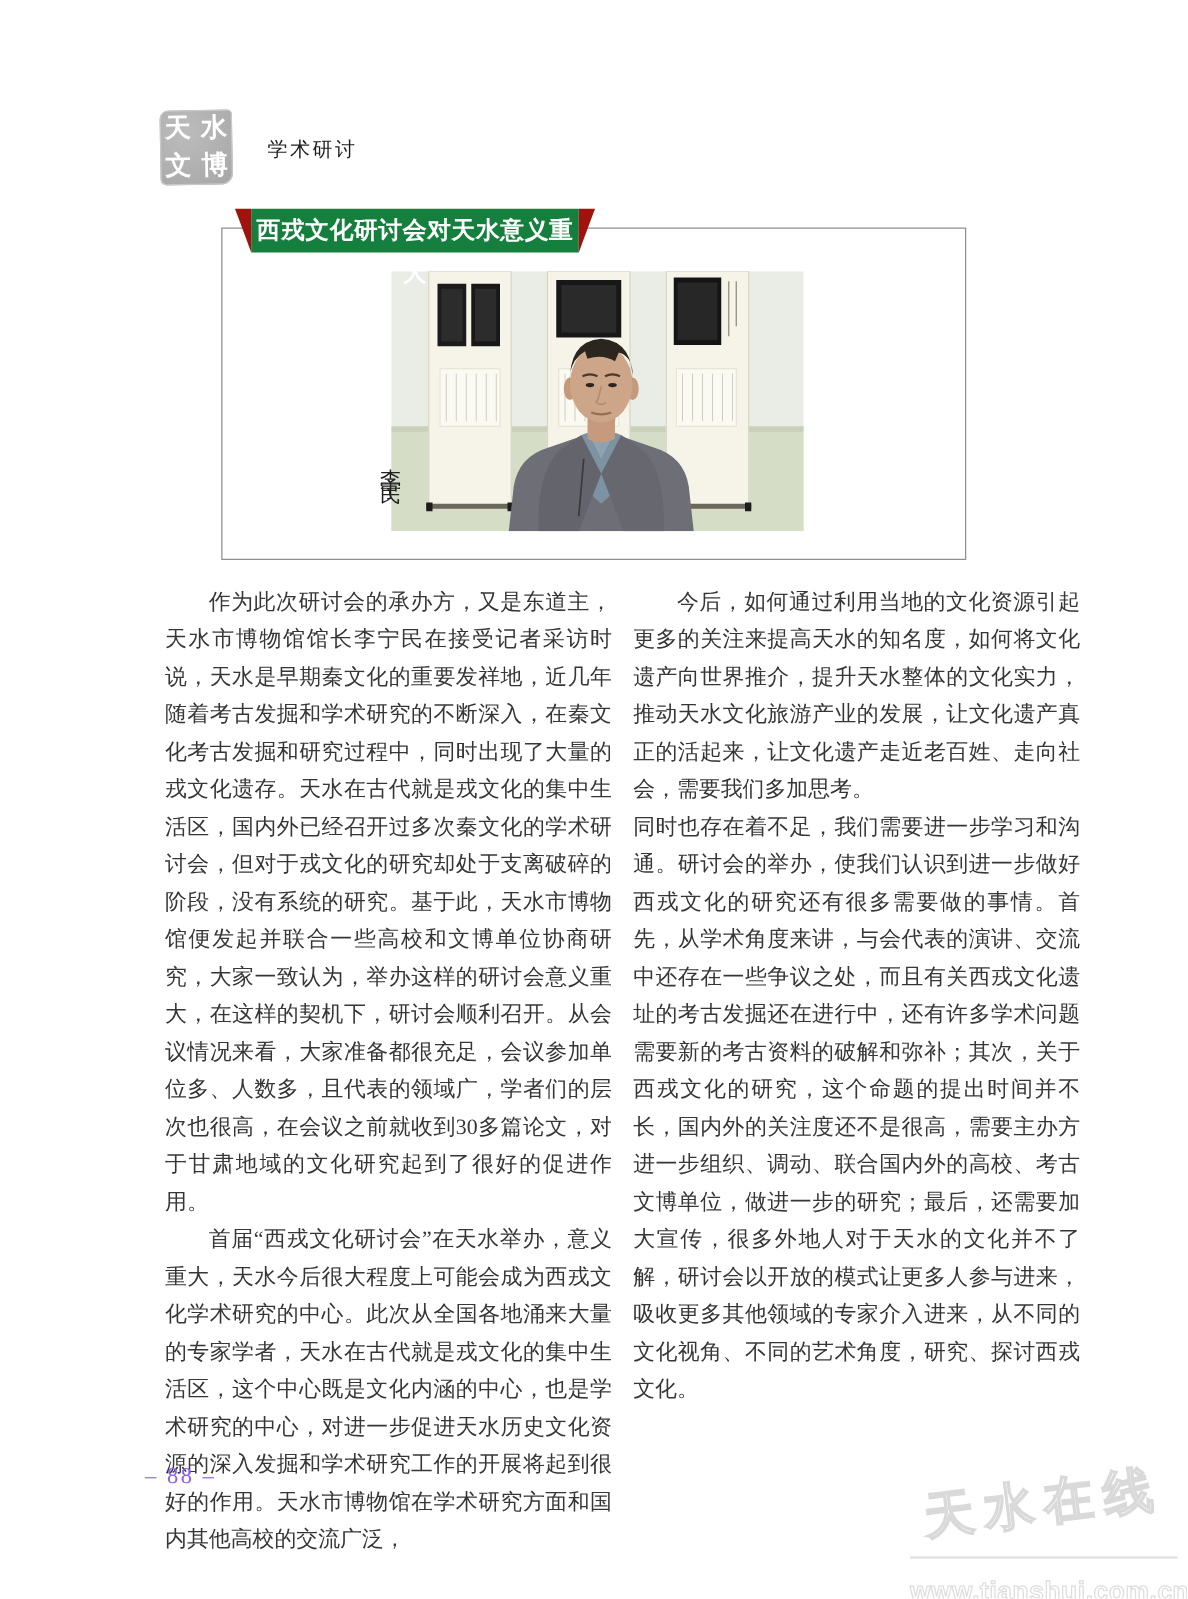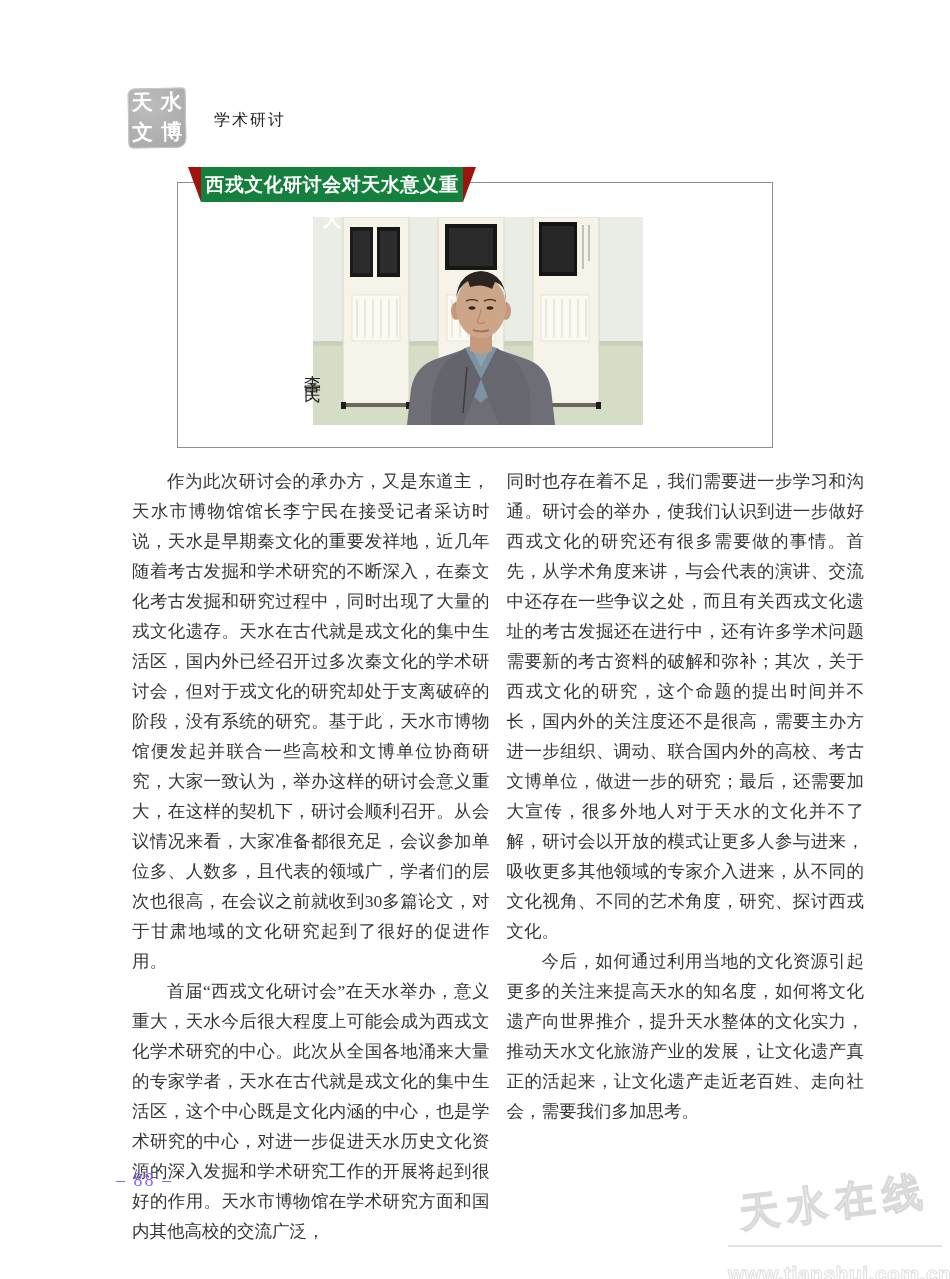--- a/index.html
+++ b/index.html
@@ -199,22 +199,22 @@
       <path d="M160 113 Q168 116 176 113" stroke="#9a6b53" stroke-width="1.6" fill="none"></path>
     </g>
   </svg>
 
   <div class="columns">
     <div class="column">
         <p class="para indent">作为此次研讨会的承办方，又是东道主，天水市博物馆馆长李宁民在接受记者采访时说，天水是早期秦文化的重要发祥地，近几年随着考古发掘和学术研究的不断深入，在秦文化考古发掘和研究过程中，同时出现了大量的戎文化遗存。天水在古代就是戎文化的集中生活区，国内外已经召开过多次秦文化的学术研讨会，但对于戎文化的研究却处于支离破碎的阶段，没有系统的研究。基于此，天水市博物馆便发起并联合一些高校和文博单位协商研究，大家一致认为，举办这样的研讨会意义重大，在这样的契机下，研讨会顺利召开。从会议情况来看，大家准备都很充足，会议参加单位多、人数多，且代表的领域广，学者们的层次也很高，在会议之前就收到30多篇论文，对于甘肃地域的文化研究起到了很好的促进作用。</p>
         <p class="para indent">首届“西戎文化研讨会”在天水举办，意义重大，天水今后很大程度上可能会成为西戎文化学术研究的中心。此次从全国各地涌来大量的专家学者，天水在古代就是戎文化的集中生活区，这个中心既是文化内涵的中心，也是学术研究的中心，对进一步促进天水历史文化资源的深入发掘和学术研究工作的开展将起到很好的作用。天水市博物馆在学术研究方面和国内其他高校的交流广泛，</p>
       </div>
     <div class="column">
+        <p class="para indent">今后，如何通过利用当地的文化资源引起更多的关注来提高天水的知名度，如何将文化遗产向世界推介，提升天水整体的文化实力，推动天水文化旅游产业的发展，让文化遗产真正的活起来，让文化遗产走近老百姓、走向社会，需要我们多加思考。</p>
         <p class="para">同时也存在着不足，我们需要进一步学习和沟通。研讨会的举办，使我们认识到进一步做好西戎文化的研究还有很多需要做的事情。首先，从学术角度来讲，与会代表的演讲、交流中还存在一些争议之处，而且有关西戎文化遗址的考古发掘还在进行中，还有许多学术问题需要新的考古资料的破解和弥补；其次，关于西戎文化的研究，这个命题的提出时间并不长，国内外的关注度还不是很高，需要主办方进一步组织、调动、联合国内外的高校、考古文博单位，做进一步的研究；最后，还需要加大宣传，很多外地人对于天水的文化并不了解，研讨会以开放的模式让更多人参与进来，吸收更多其他领域的专家介入进来，从不同的文化视角、不同的艺术角度，研究、探讨西戎文化。</p>
-        <p class="para indent">今后，如何通过利用当地的文化资源引起更多的关注来提高天水的知名度，如何将文化遗产向世界推介，提升天水整体的文化实力，推动天水文化旅游产业的发展，让文化遗产真正的活起来，让文化遗产走近老百姓、走向社会，需要我们多加思考。</p>
       </div>
   </div>
 
   <div class="page-number">– 88 –</div>
 
   <div class="watermark">
     <span class="wm-brand">天水在线</span>
     <div class="wm-line"></div>
     <span class="wm-url">www.tianshui.com.cn</span>
   </div>

